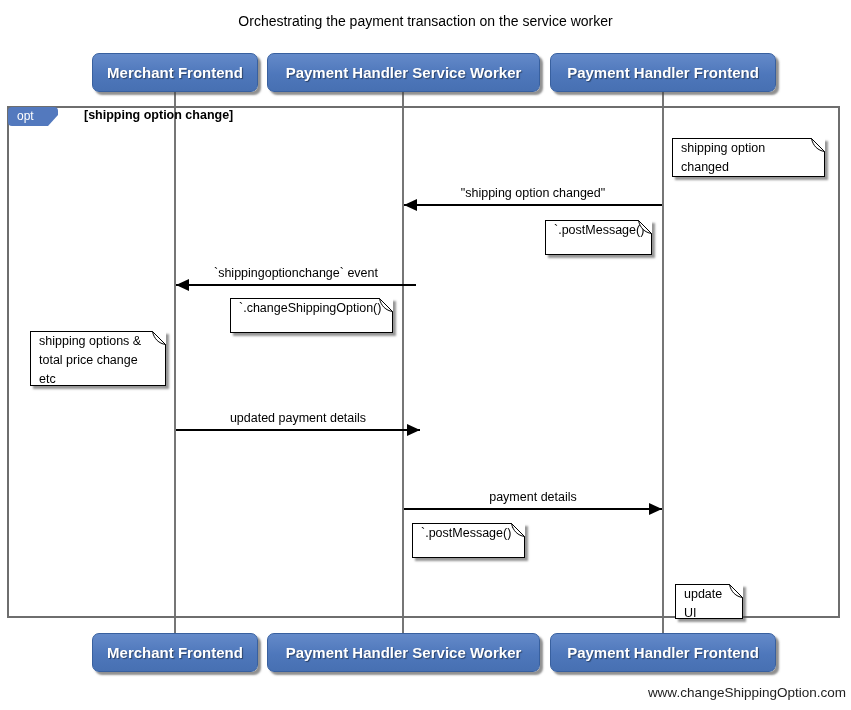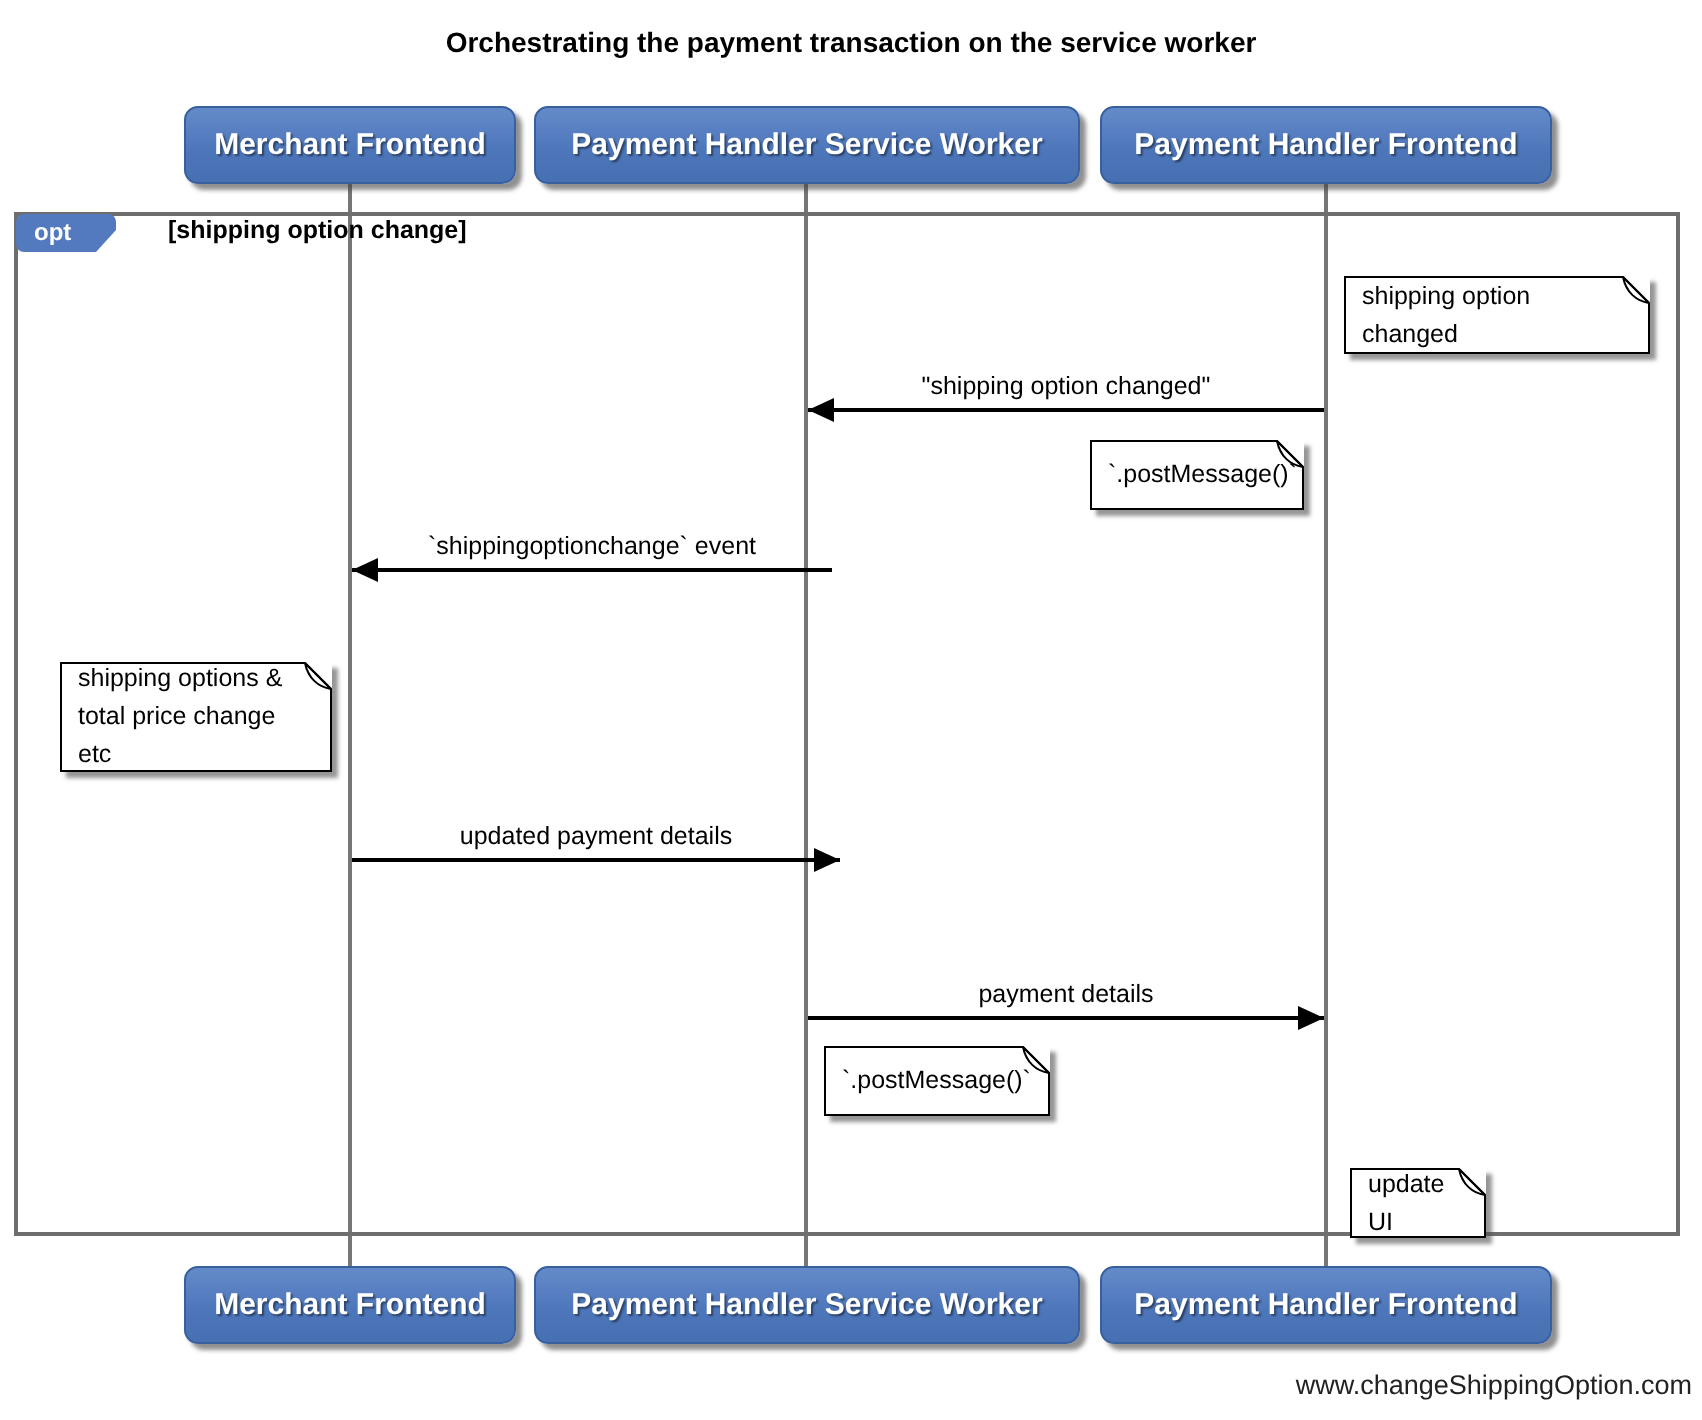--- a/index.html
+++ b/index.html
@@ -13,21 +13,21 @@
     background: #ffffff;
     overflow: hidden;
   }
 
   .diagram-title {
     position: absolute;
     top: 13px; left: 0;
     width: 100%;
     text-align: center;
     font-size: 14px;
-    font-weight: bold;
+    font-weight: normal;
     color: #000;
   }
 
   .lifeline {
     position: absolute;
     top: 92px;
     width: 2px;
     height: 541px;
     background: #767676;
   }
@@ -40,21 +40,21 @@
     background: transparent;
   }
 
   .fragment-tab {
     position: absolute;
     left: 8px; top: 107px;
     width: 50px; height: 19px;
     background: #5379be;
     color: #ffffff;
     font-size: 12px;
-    font-weight: bold;
+    font-weight: normal;
     line-height: 18px;
     padding-left: 9px;
     border-radius: 4px;
     clip-path: polygon(0 0, 100% 0, 100% 42%, 80% 100%, 0 100%);
   }
 
   .fragment-guard {
     position: absolute;
     left: 84px; top: 108px;
     font-size: 12.5px;
@@ -100,21 +100,20 @@
   }
   .arrowhead.left  { left: 0;  border-width: 6px 13px 6px 0; border-color: transparent #000 transparent transparent; }
   .arrowhead.right { right: 0; border-width: 6px 0 6px 13px; border-color: transparent transparent transparent #000; }
 
   .note {
     position: absolute;
     background: #ffffff;
     border: 1px solid #000000;
     box-shadow: 3px 3px 2px rgba(80,80,80,0.6);
     display: flex;
-    align-items: center;
   }
   .note-text {
     font-size: 12.5px;
     color: #000;
     padding: 0 8px;
     line-height: 19px;
     white-space: pre-line;
   }
   .fold {
     position: absolute;
@@ -173,20 +172,28 @@
     <div class="note-text">`.postMessage()`</div>
   </div>
 
   <div class="message" style="left:176px;top:266px;width:240px">
     <div class="msg-label">`shippingoptionchange` event</div>
     <div class="msg-line">
       <div class="arrowhead left"></div>
     </div>
   </div>
 
+  <div class="note" style="left:230px;top:298px;width:163px;height:35px">
+    <svg class="fold" width="14" height="14" viewBox="0 0 14 14">
+      <path d="M0,0 L14,0 L14,14 Z" fill="#ffffff"></path>
+      <path d="M0.5,0.5 C2,8 7,12.5 13.5,13.5 L0.5,0.5 Z" fill="#ffffff" stroke="#000000" stroke-width="1"></path>
+      <path d="M0.5,0.5 L13.5,13.5" stroke="#000000" stroke-width="1" fill="none"></path>
+    </svg>
+    <div class="note-text">`.changeShippingOption()`</div>
+  </div>
 
   <div class="note" style="left:30px;top:331px;width:136px;height:55px">
     <svg class="fold" width="14" height="14" viewBox="0 0 14 14">
       <path d="M0,0 L14,0 L14,14 Z" fill="#ffffff"></path>
       <path d="M0.5,0.5 C2,8 7,12.5 13.5,13.5 L0.5,0.5 Z" fill="#ffffff" stroke="#000000" stroke-width="1"></path>
       <path d="M0.5,0.5 L13.5,13.5" stroke="#000000" stroke-width="1" fill="none"></path>
     </svg>
     <div class="note-text">shipping options &amp;
 total price change etc</div>
   </div>

